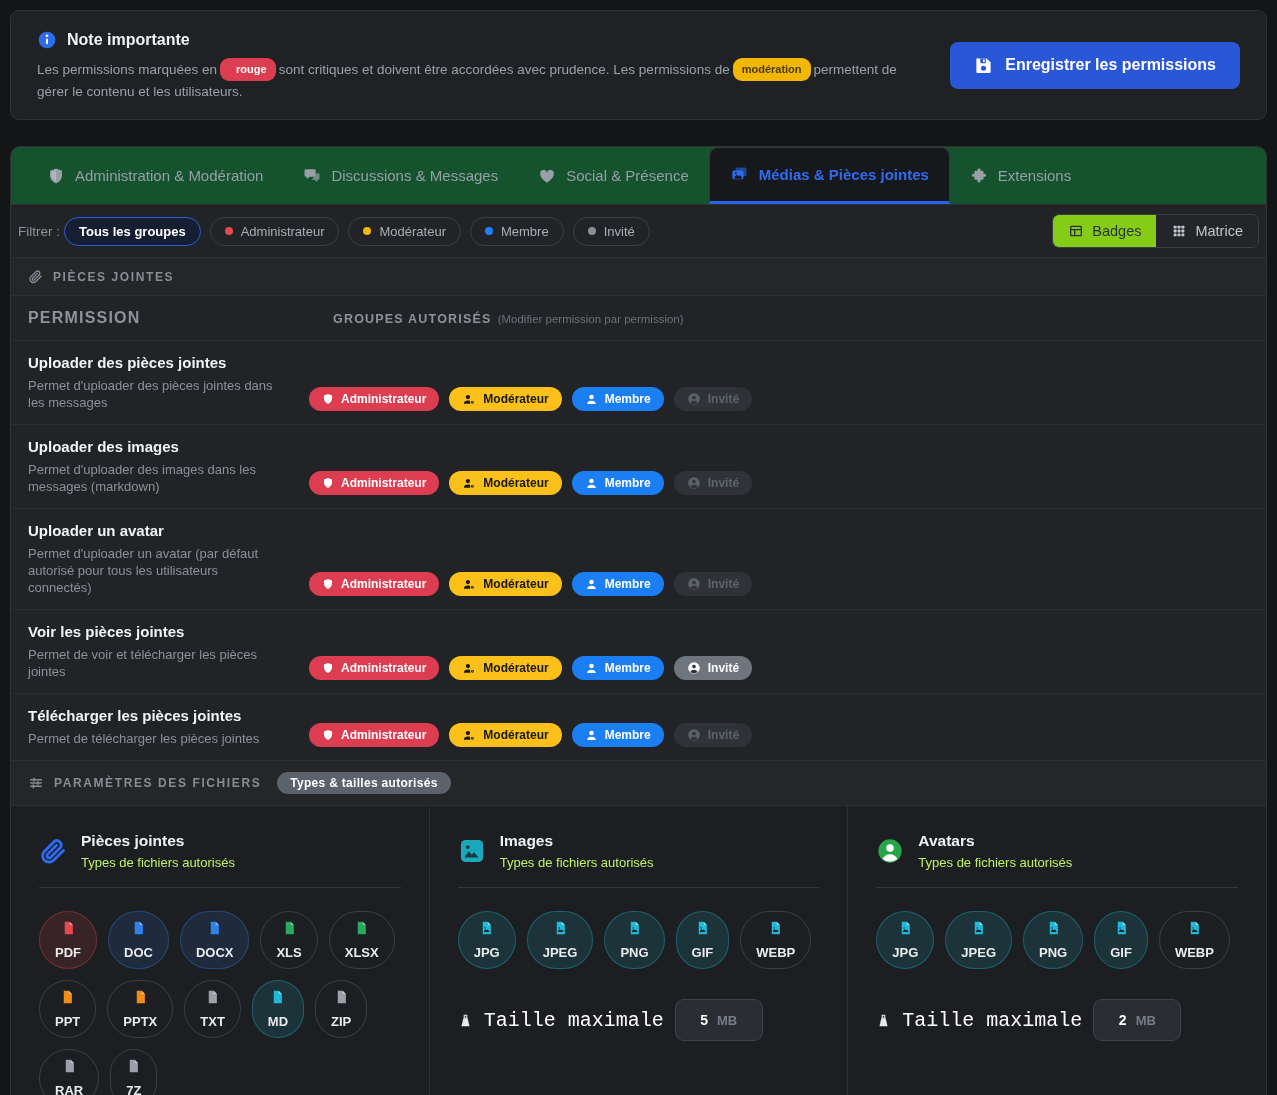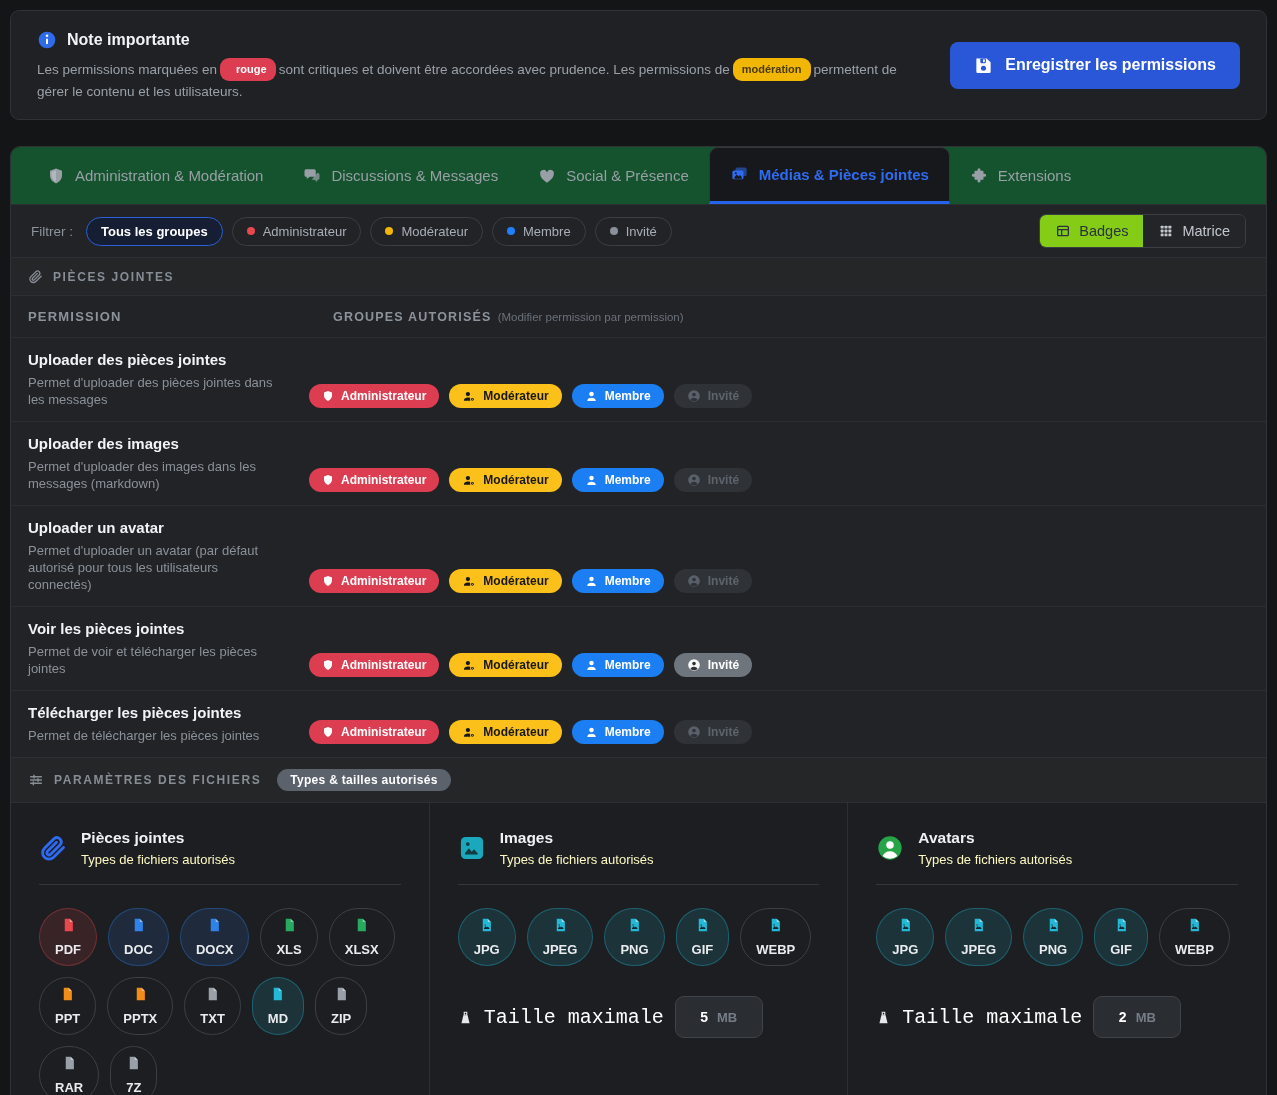--- a/index.html
+++ b/index.html
@@ -27,41 +27,41 @@
   .panel { margin-top:26px; background:#212327; border:1px solid #2f3236; border-radius:10px; overflow:hidden; }
 
   .tab-bar { display:flex; align-items:stretch; height:58px; padding:0 16px;
     border-bottom:1px solid #2c2f33; background:#14532d; }
   .tab { display:flex; align-items:center; gap:10px; padding:0 20px; background:none; border:none;
     color:#989fa7; font-size:15px; font-weight:500; font-family:inherit; cursor:pointer; }
   .tab .icn svg { display:block; }
   .tab.active { background:#17181b; color:#2e6bf0; border:1px solid #34383d; border-bottom:3px solid #2563eb;
     border-radius:9px 9px 0 0; font-weight:700; }
 
-  .filter-row { display:flex; align-items:center; gap:9px; padding:0 20px; height:53px;
+  .filter-row { display:flex; align-items:center; padding:0 7px; height:53px;
     border-bottom:1px solid #2c2f33; }
   .filter-label { color:#8d939b; font-size:13.5px; margin-right:4px; }
   .pill { display:inline-flex; align-items:center; gap:8px; padding:6px 14px; border-radius:999px;
     border:1px solid #3a3e45; background:transparent; color:#a9aeb6; font-size:13px; font-family:inherit; cursor:pointer; }
   .pill.active { border:1.5px solid #2c5fd8; background:#161e33; color:#fff; font-weight:700; }
   .pill .dot { width:8px; height:8px; border-radius:50%; display:inline-block; }
   .view-toggle { margin-left:auto; display:flex; border:1px solid #3a3e45; border-radius:7px; overflow:hidden; }
   .vt-btn { display:flex; align-items:center; gap:8px; padding:8px 15px; font-size:14.5px; border:none;
     cursor:pointer; font-family:inherit; }
   .vt-btn.sel { background:#84cc16; color:#2b323c; }
   .vt-btn.unsel { background:#232529; color:#c2c7cd; }
 
   .sec-head { display:flex; align-items:center; gap:10px; background:#242628; padding:11px 17px;
     border-bottom:1px solid #2c2f33; color:#878d95; }
   .sec-head-title { font-size:12px; font-weight:700; letter-spacing:1.6px; }
   .sec-badge { background:#5b626c; color:#fff; font-size:12px; font-weight:700; padding:4px 13px;
     border-radius:999px; margin-left:6px; letter-spacing:.3px; }
 
   .tbl-head { display:flex; padding:13px 17px; border-bottom:1px solid #2a2d31; align-items:baseline; }
-  .tbl-head .c1 { width:305px; flex:none; color:#8d939b; font-size:13px; font-weight:700; letter-spacing:1.2px; }
+  .tbl-head .c1 { width:305px; flex:none; color:#8d939b; font-size:16px; font-weight:700; letter-spacing:1.2px; }
   .tbl-head .c2 { color:#8d939b; font-size:12.5px; font-weight:700; letter-spacing:1.2px; }
   .tbl-hint { color:#6b717a; font-size:11.5px; font-weight:400; letter-spacing:0; margin-left:6px; }
 
   .prow { display:flex; align-items:flex-end; padding:13px 17px; border-bottom:1px solid #2a2d31; }
   .prow:last-child { border-bottom:none; }
   .pleft { width:281px; flex:none; padding-right:24px; }
   .ptitle { color:#f2f3f5; font-size:15px; font-weight:700; margin-bottom:6px; }
   .pdesc { color:#8b9199; font-size:13px; line-height:17px; }
   .pbadges { display:flex; flex-wrap:wrap; gap:10px; align-items:center; }
   .gbadge { display:inline-flex; align-items:center; gap:7px; padding:5px 13px; border-radius:999px;
@@ -72,21 +72,21 @@
   .gbadge.member { background:#1b7ef2; color:#fff; }
   .gbadge.invite { background:#6e757d; color:#fff; }
   .gbadge.invite.off { background:#2f3338; color:#5d636b; }
 
   
   .file-cols { display:flex; background:#1c1e21; }
   .fcol { flex:1; padding:26px 28px 38px 28px; border-right:1px solid #2c2f33; }
   .fcol:last-child { border-right:none; }
   .fcol-head { display:flex; align-items:center; gap:14px; }
   .fcol-title { color:#f0f1f3; font-size:15.5px; font-weight:700; margin-bottom:5px; }
-  .fcol-sub { color:#fef9c3; font-size:13px; }
+  .fcol-sub { color:#bef264; font-size:13px; }
   .fcol hr { border:none; border-top:1px solid #33363b; margin:17px 0 23px 0; }
   .chips { display:flex; flex-wrap:wrap; gap:11px; }
   .chip { display:inline-flex; align-items:center; gap:9px; padding:8px 15px; border-radius:999px;
     border:1px solid #3b4046; background:transparent; color:#e9ebee; font-size:13px; font-weight:700;
     font-family:inherit; cursor:pointer;flex-direction:column; }
   .chip svg { display:block; }
   .size-row { display:flex; align-items:center; gap:11px; margin-top:30px; }
   .size-label { color:#ffffff; font-size:20px;font-family:Liberation Mono, monospace; }
   .size-box { width:88px; height:42px; background:#2a2d31; border:1px solid #3f434a; border-radius:9px;
     display:flex; align-items:center; justify-content:center; gap:9px; cursor:text; }

